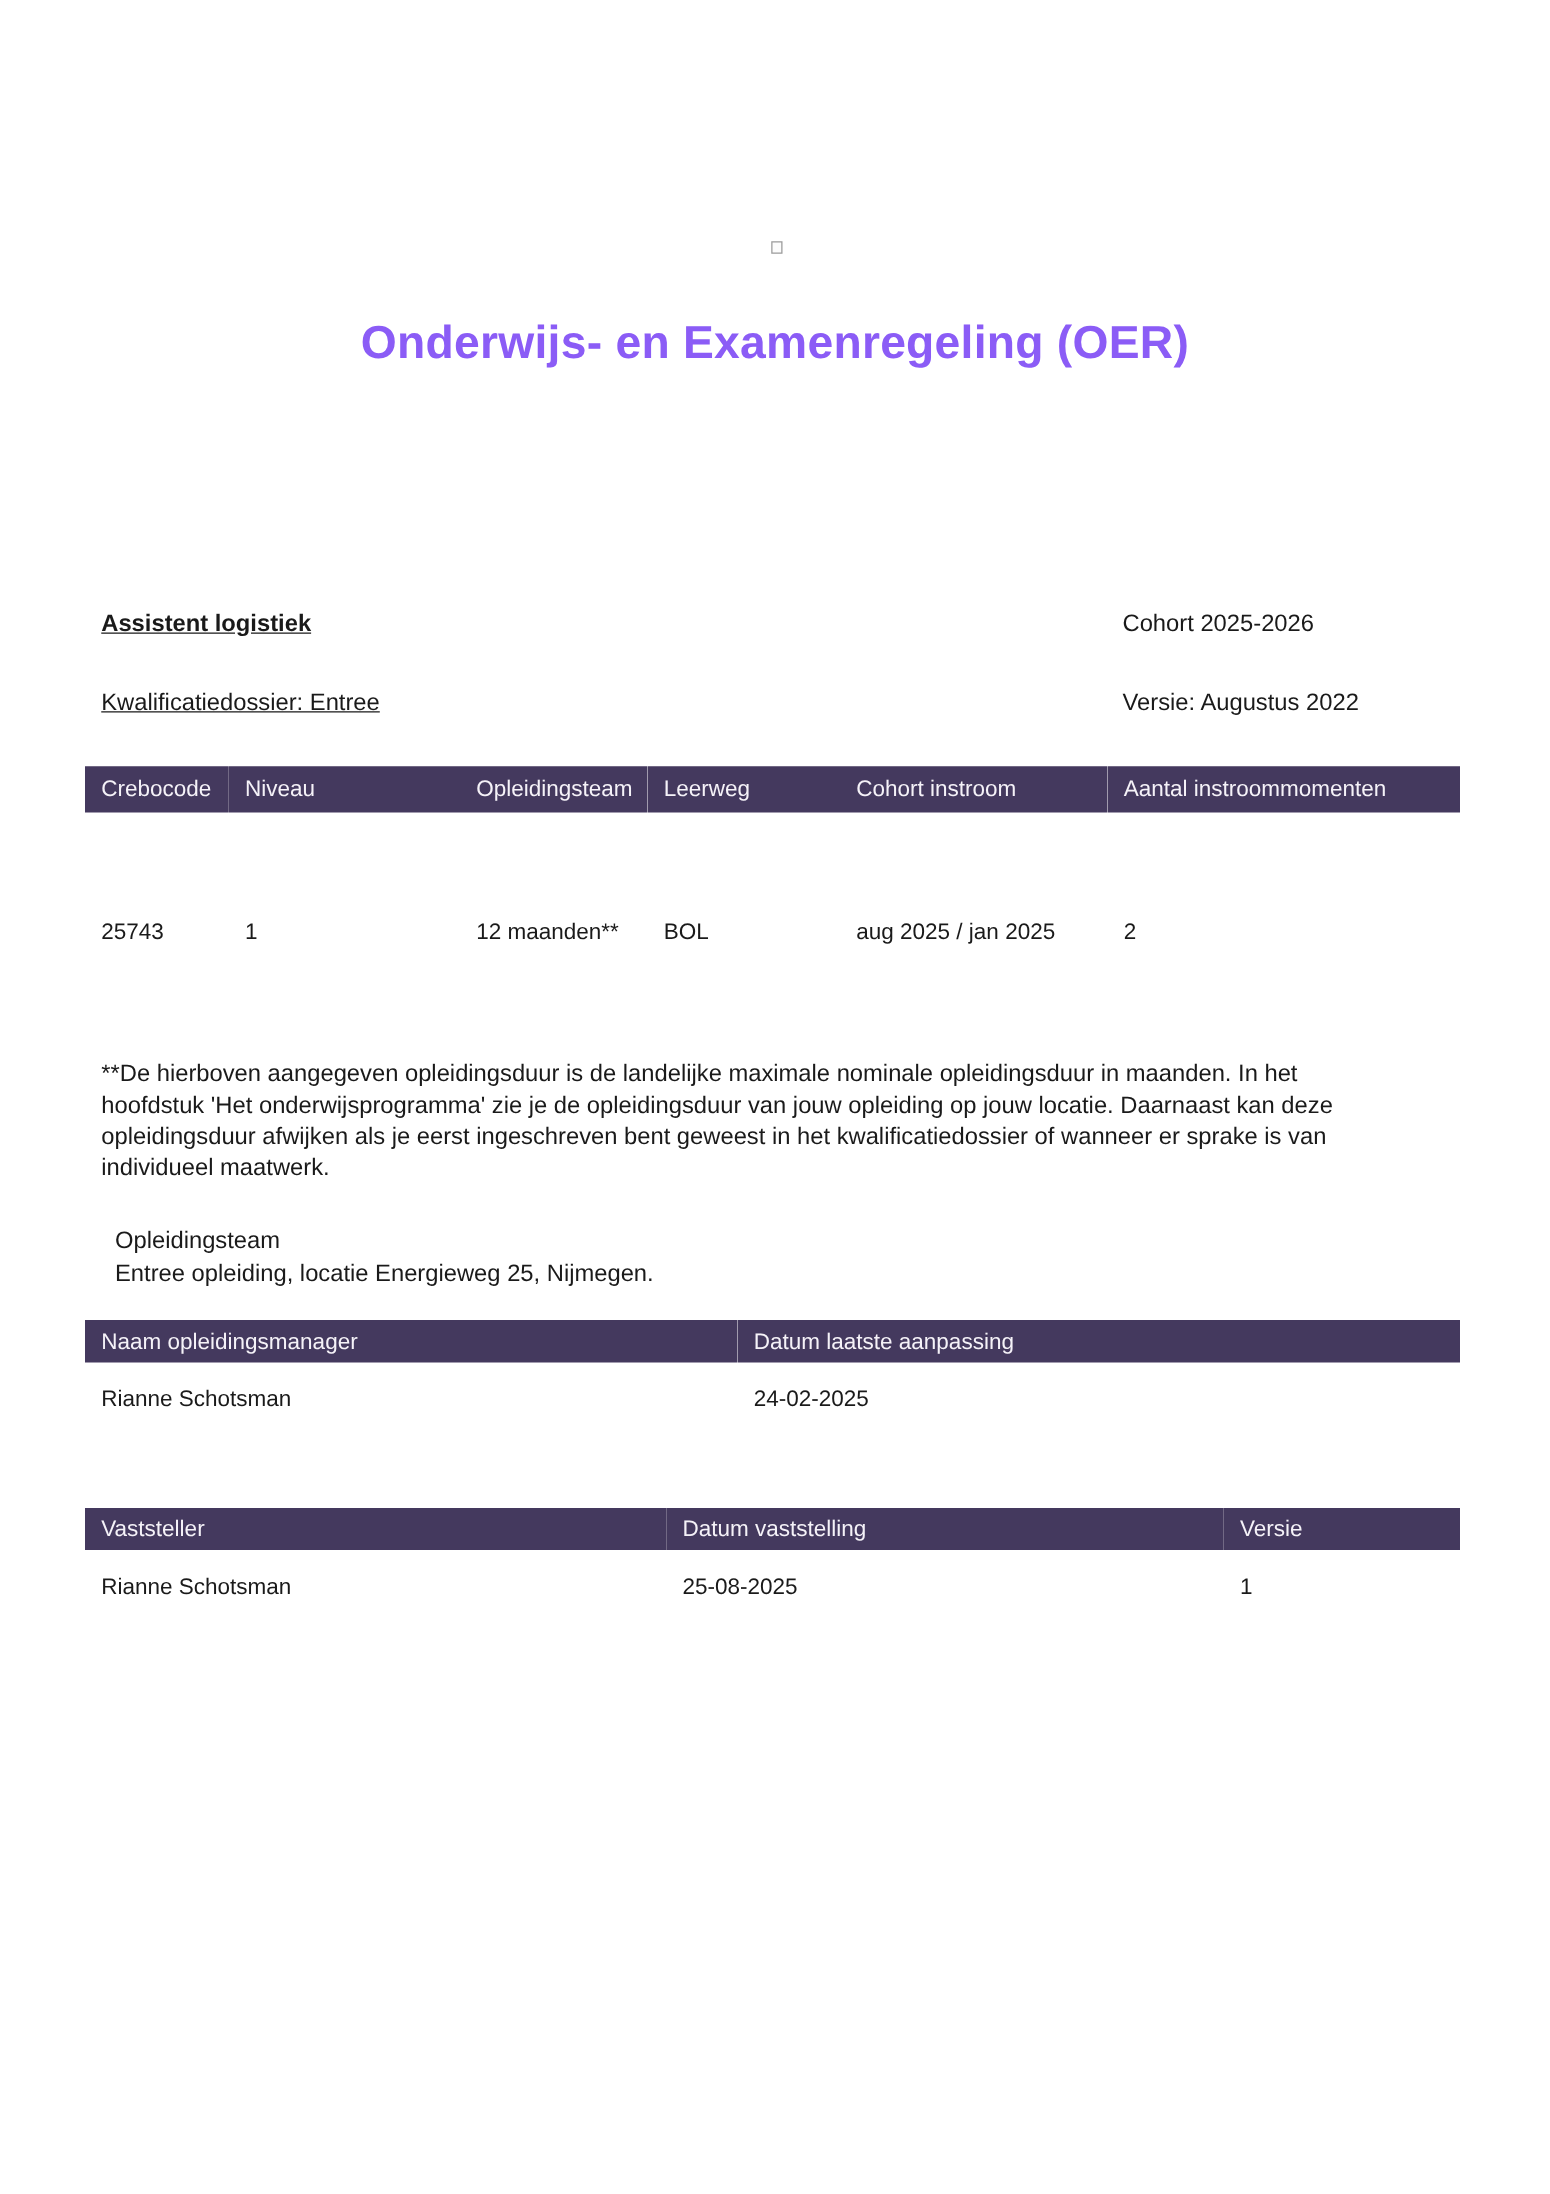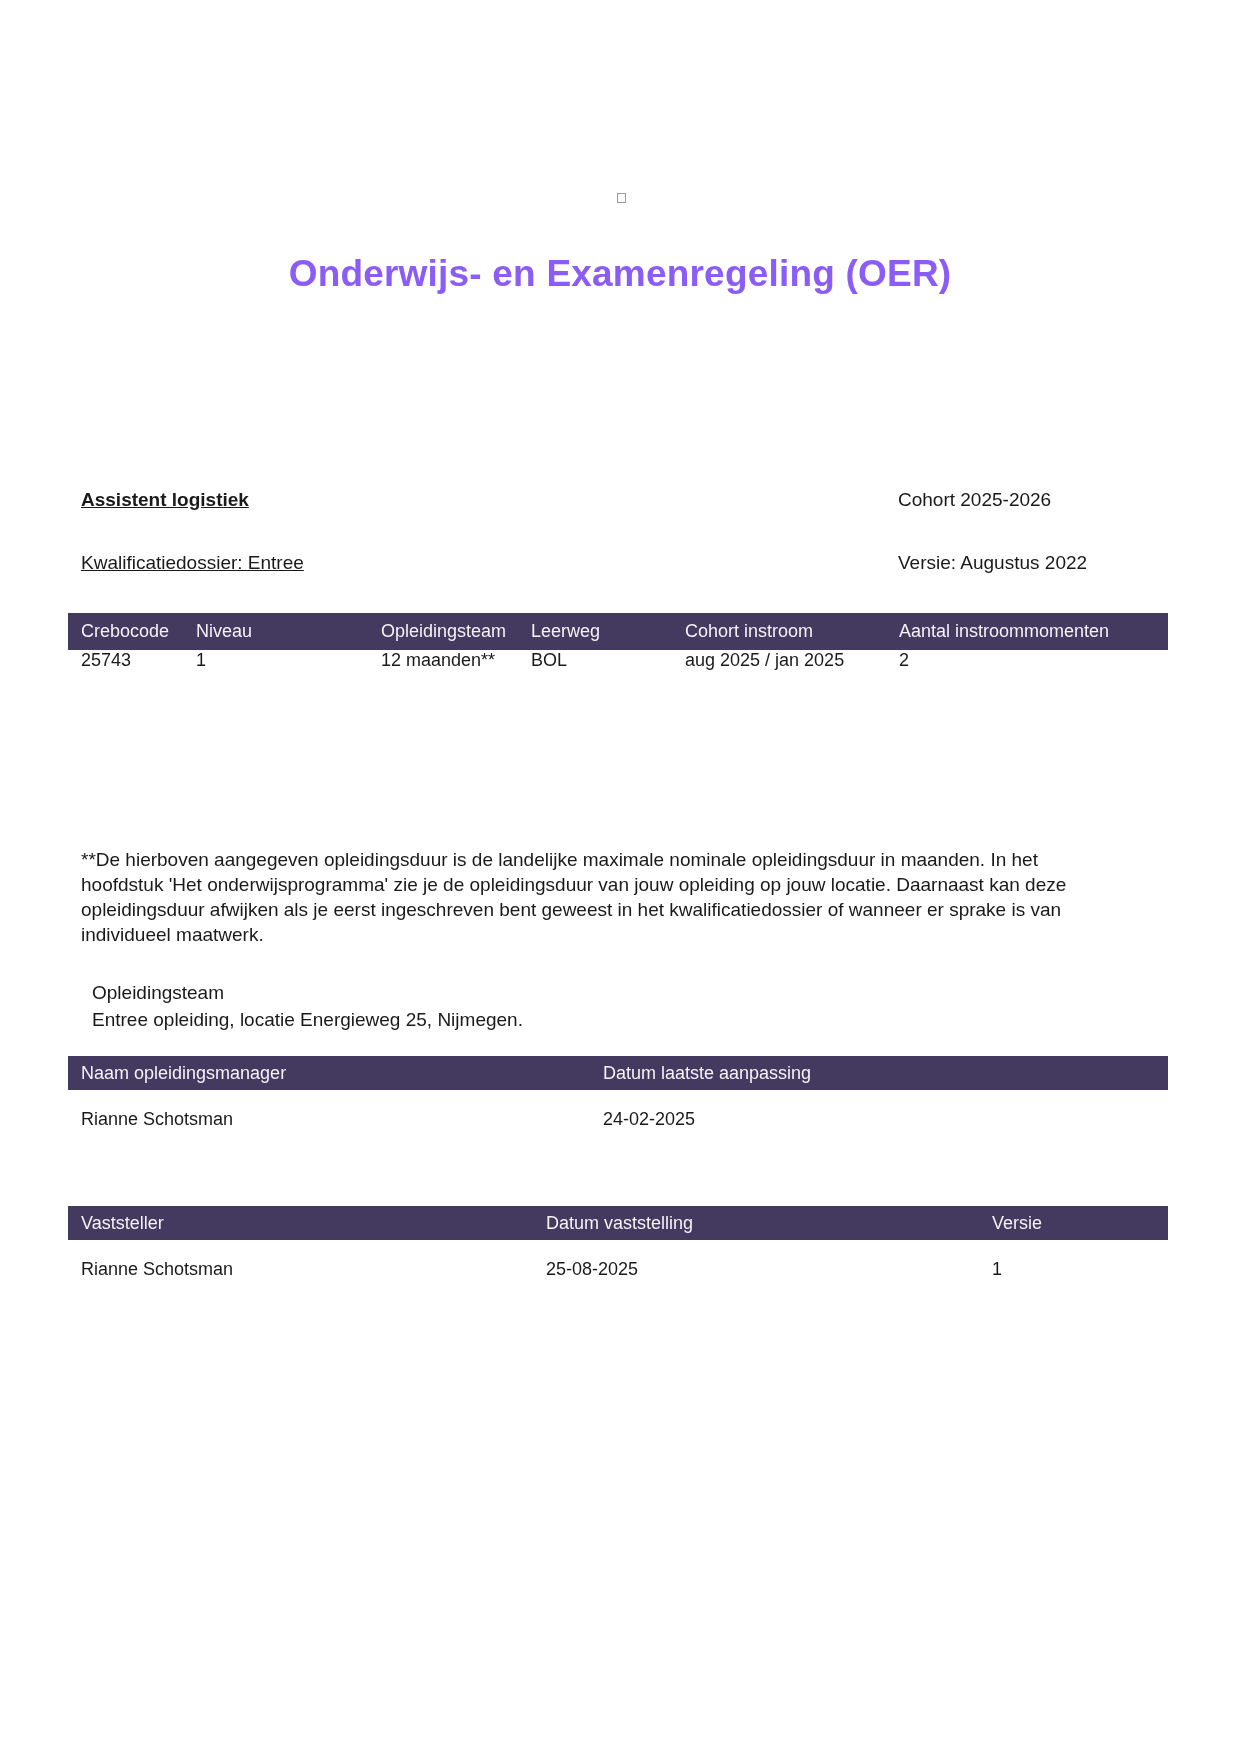--- a/index.html
+++ b/index.html
@@ -65,21 +65,21 @@
   .doc-table td {
     text-align: left;
     vertical-align: top;
     padding: 0 6px 0 13px;
     box-sizing: border-box;
     white-space: nowrap;
     overflow: hidden;
   }
   .t-intake  { top: 613px; }
   .t-intake th { height: 37px; }
-  .t-intake td { }
+  .t-intake td { padding-top: 85px; }
   .t-manager { top: 1056px; }
   .t-manager th { height: 34px; }
   .t-manager td { padding-top: 19px; }
   .t-approval { top: 1206px; }
   .t-approval th { height: 34px; }
   .t-approval td { padding-top: 19px; }
 
   .note {
     position: absolute;
     left: 81px;

